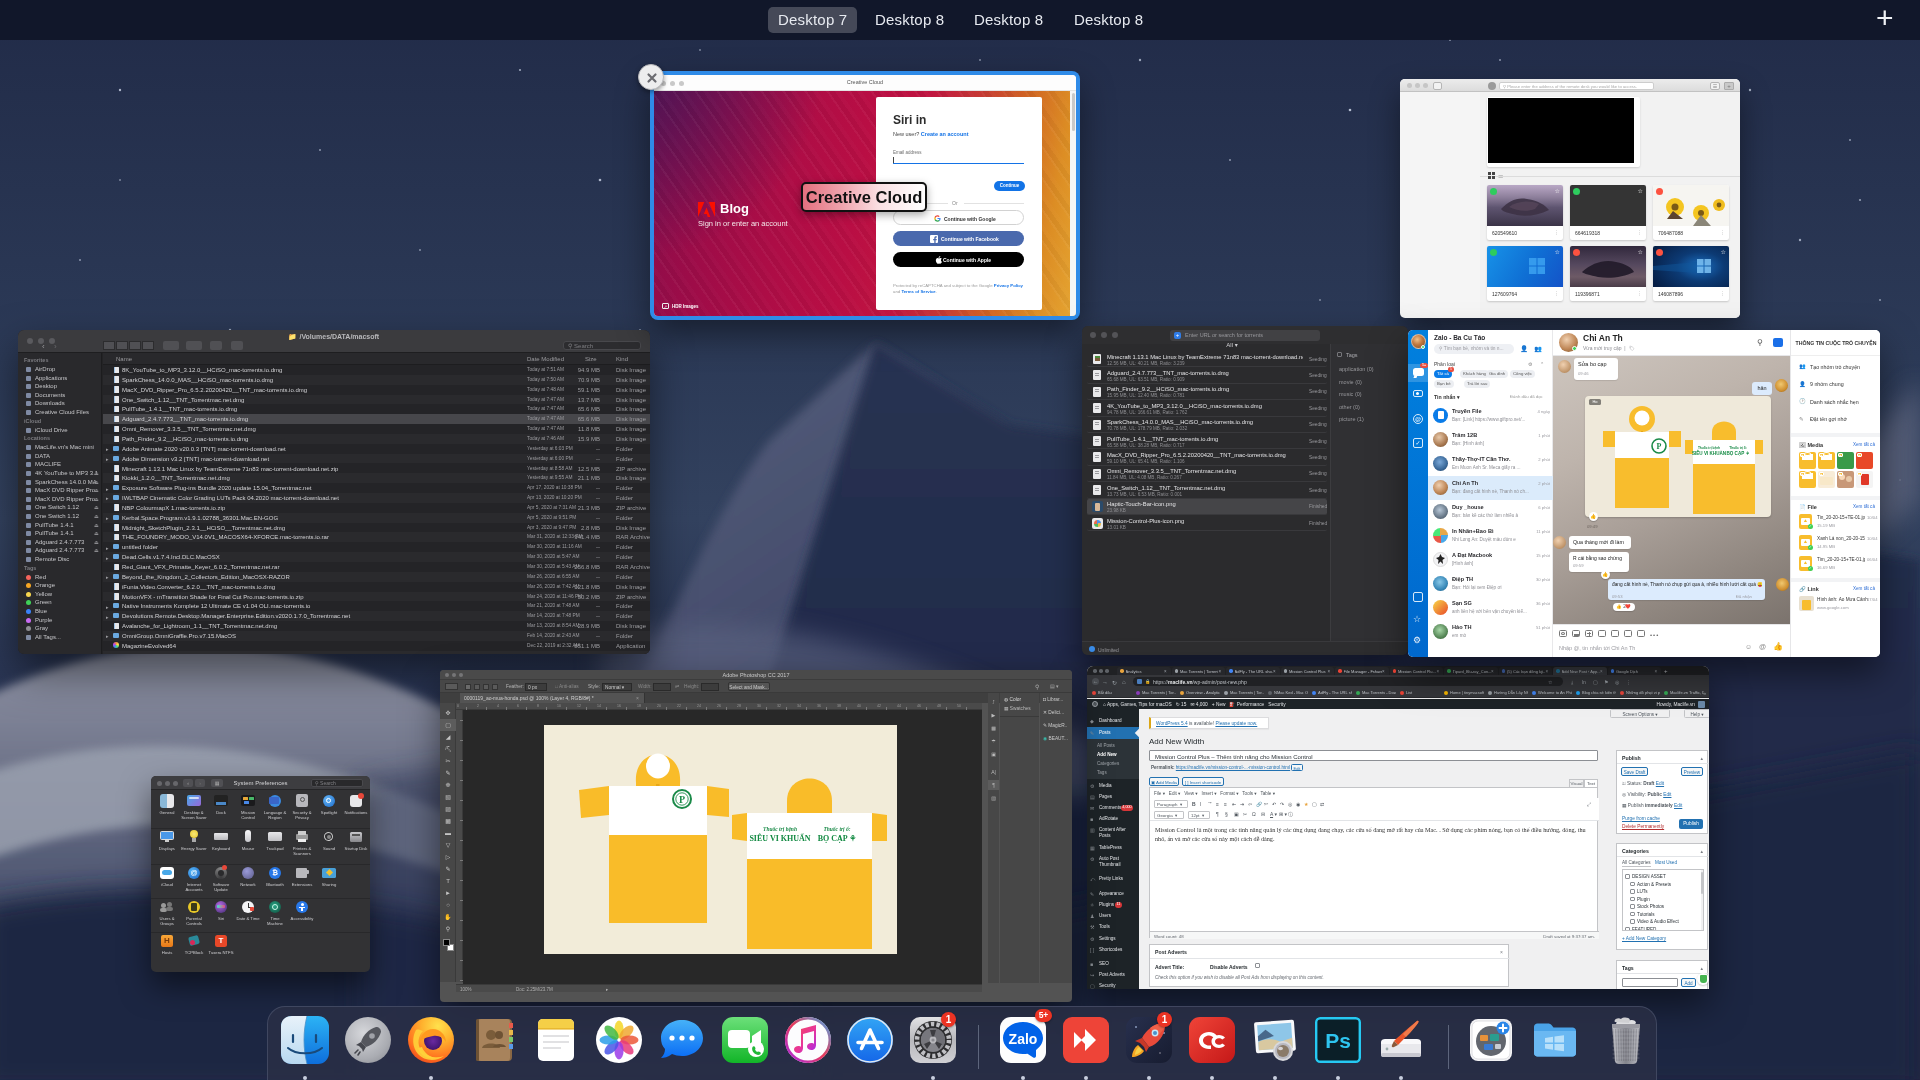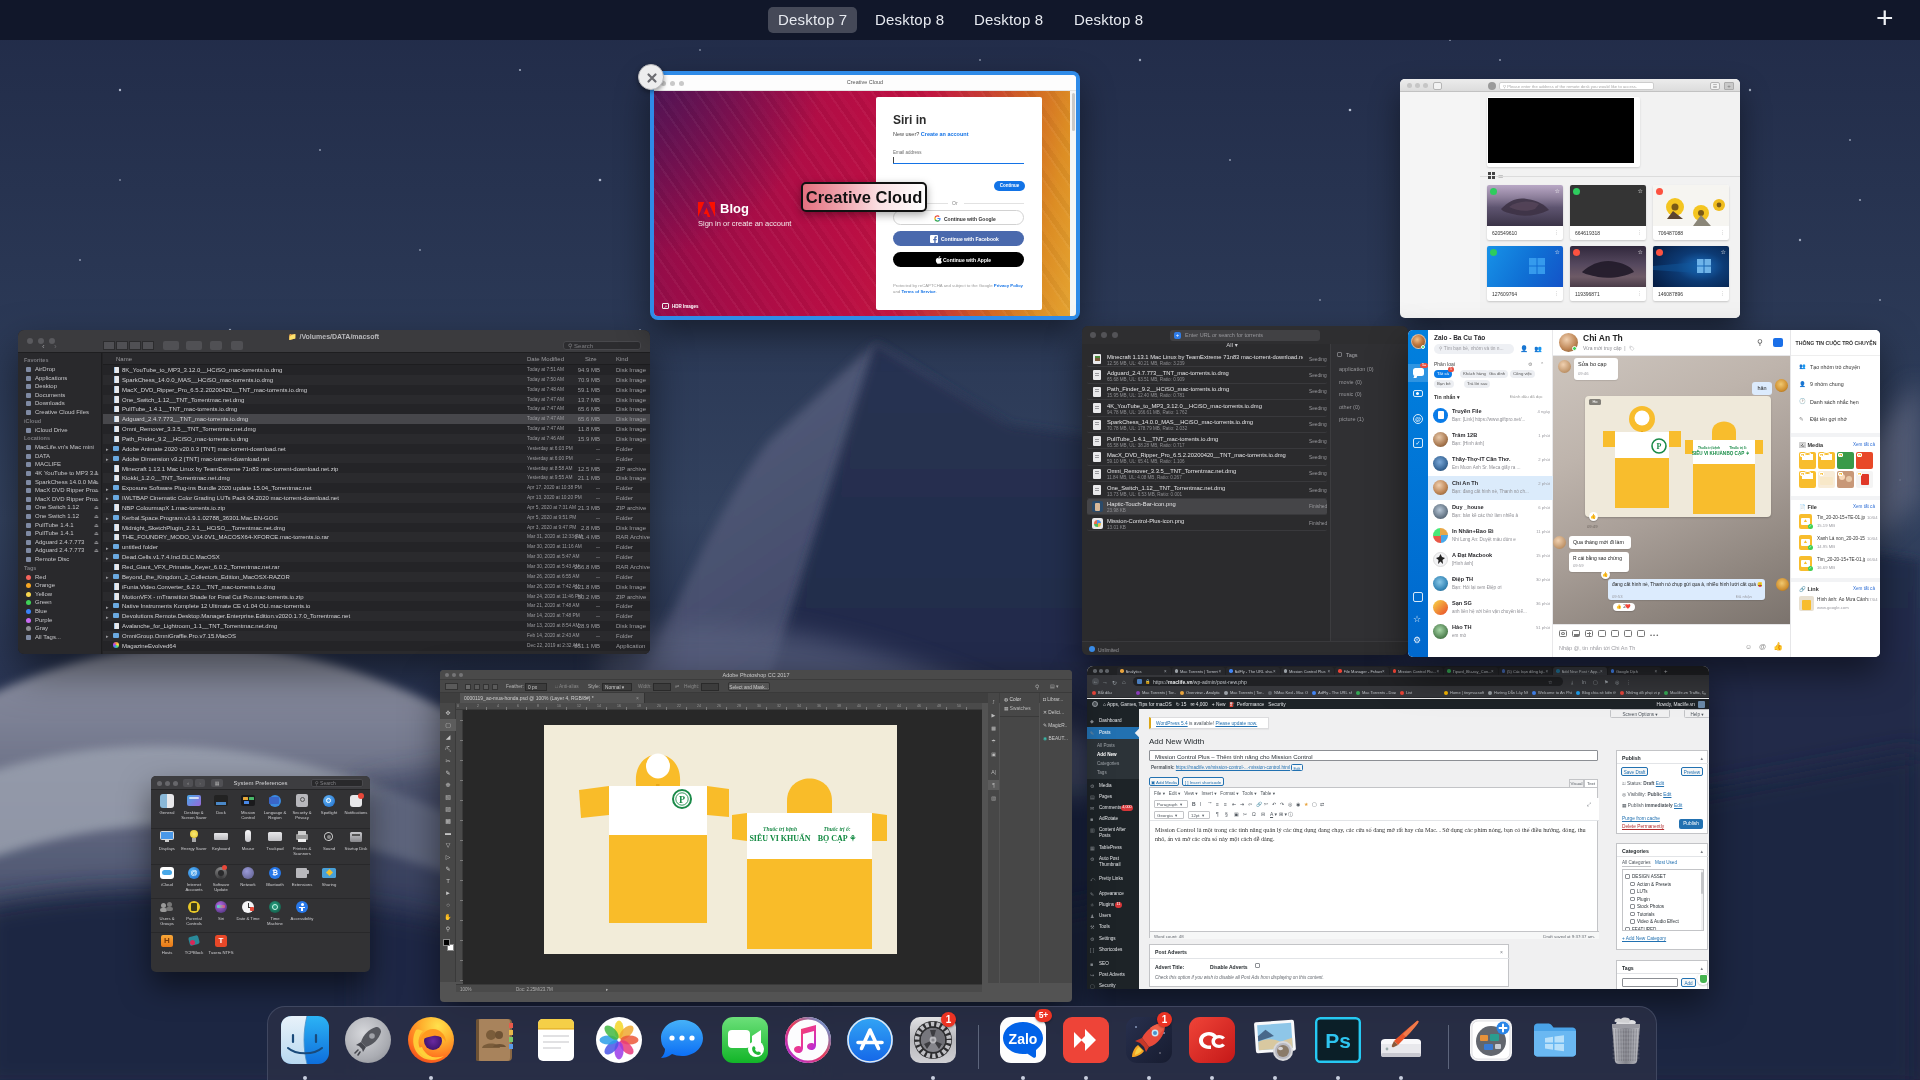--- a/index.html
+++ b/index.html
@@ -410,21 +410,21 @@
     <div class="abs" style="left:0;top:16px;width:422px;height:225px;">
       <div class="abs" style="left:0;top:0;width:422px;height:225px;background:linear-gradient(100deg,#8a0d4a 0%,#9e0c48 16%,#ad0d46 32%,#b90e44 48%,#c01540 60%,#c63a34 71%,#d06423 81%,#dc8d24 91%,#e6a733 100%);"></div>
       <div class="abs" style="left:0;top:0;width:422px;height:225px;background:radial-gradient(circle at -6% -12%, rgba(64,22,88,0.92) 0%, rgba(64,22,88,0.45) 20%, rgba(64,22,88,0) 38%);"></div>
       <div class="abs" style="left:0;top:0;width:422px;height:225px;background:repeating-linear-gradient(55deg, rgba(255,255,255,0.05) 0 2px, rgba(0,0,0,0.04) 2px 7px, rgba(255,255,255,0.02) 7px 11px, rgba(0,0,0,0.0) 11px 18px);opacity:0.8;"></div>
       <svg class="abs" style="left:44px;top:111px;" width="17" height="15" viewBox="0 0 17 15">
         <path d="M0,0 L6.3,0 L0,15 Z" fill="#fa0f00"></path>
         <path d="M17,0 L10.7,0 L17,15 Z" fill="#fa0f00"></path>
         <path d="M8.5,5.5 L12.4,15 L9.8,15 L8.6,12 L5.8,12 Z" fill="#fa0f00"></path>
       </svg>
       <div class="abs" style="left:66px;top:110px;font-size:13px;font-weight:bold;color:#fff;">Blog</div>
-      <div class="abs" style="left:44px;top:128px;font-size:7.5px;color:#f3e9ea;">Sign in or create an account</div>
+      <div class="abs" style="left:44px;top:128px;font-size:7.5px;color:#f3e9ea;">Sign in or enter an account</div>
       <div class="abs" style="left:8px;top:212px;width:7px;height:6px;border:0.5px solid #eee;border-radius:1px;color:#fff;font-size:4px;text-align:center;line-height:6px;">↗</div>
       <div class="abs" style="left:18px;top:213px;font-size:4.5px;color:#fff;font-weight:bold;">HDR Images</div>
       <div class="abs" style="left:222px;top:6px;width:166px;height:213px;background:#fff;border-radius:2px;">
         <div class="abs" style="left:17px;top:16px;font-size:12px;font-weight:bold;color:#2c2c2c;">Siri in</div>
         <div class="abs" style="left:17px;top:34px;font-size:5.5px;color:#444;">New user? <span style="color:#1473e6;font-weight:bold;">Create an account</span></div>
         <div class="abs" style="left:17px;top:53px;font-size:4.5px;color:#6e6e6e;">Email address</div>
         <div class="abs" style="left:17px;top:59px;width:131px;height:8px;border-bottom:1px solid #1473e6;"></div>
         <div class="abs" style="left:17px;top:60px;width:0.8px;height:6px;background:#444;"></div>
         <div class="abs" style="left:118px;top:84px;width:31px;height:10px;border-radius:5px;background:#1273e6;color:#fff;font-size:4.5px;font-weight:bold;text-align:center;line-height:10px;">Continue</div>
         <div class="abs" style="left:17px;top:106px;width:55px;height:0.5px;background:#e2e2e2;"></div>

